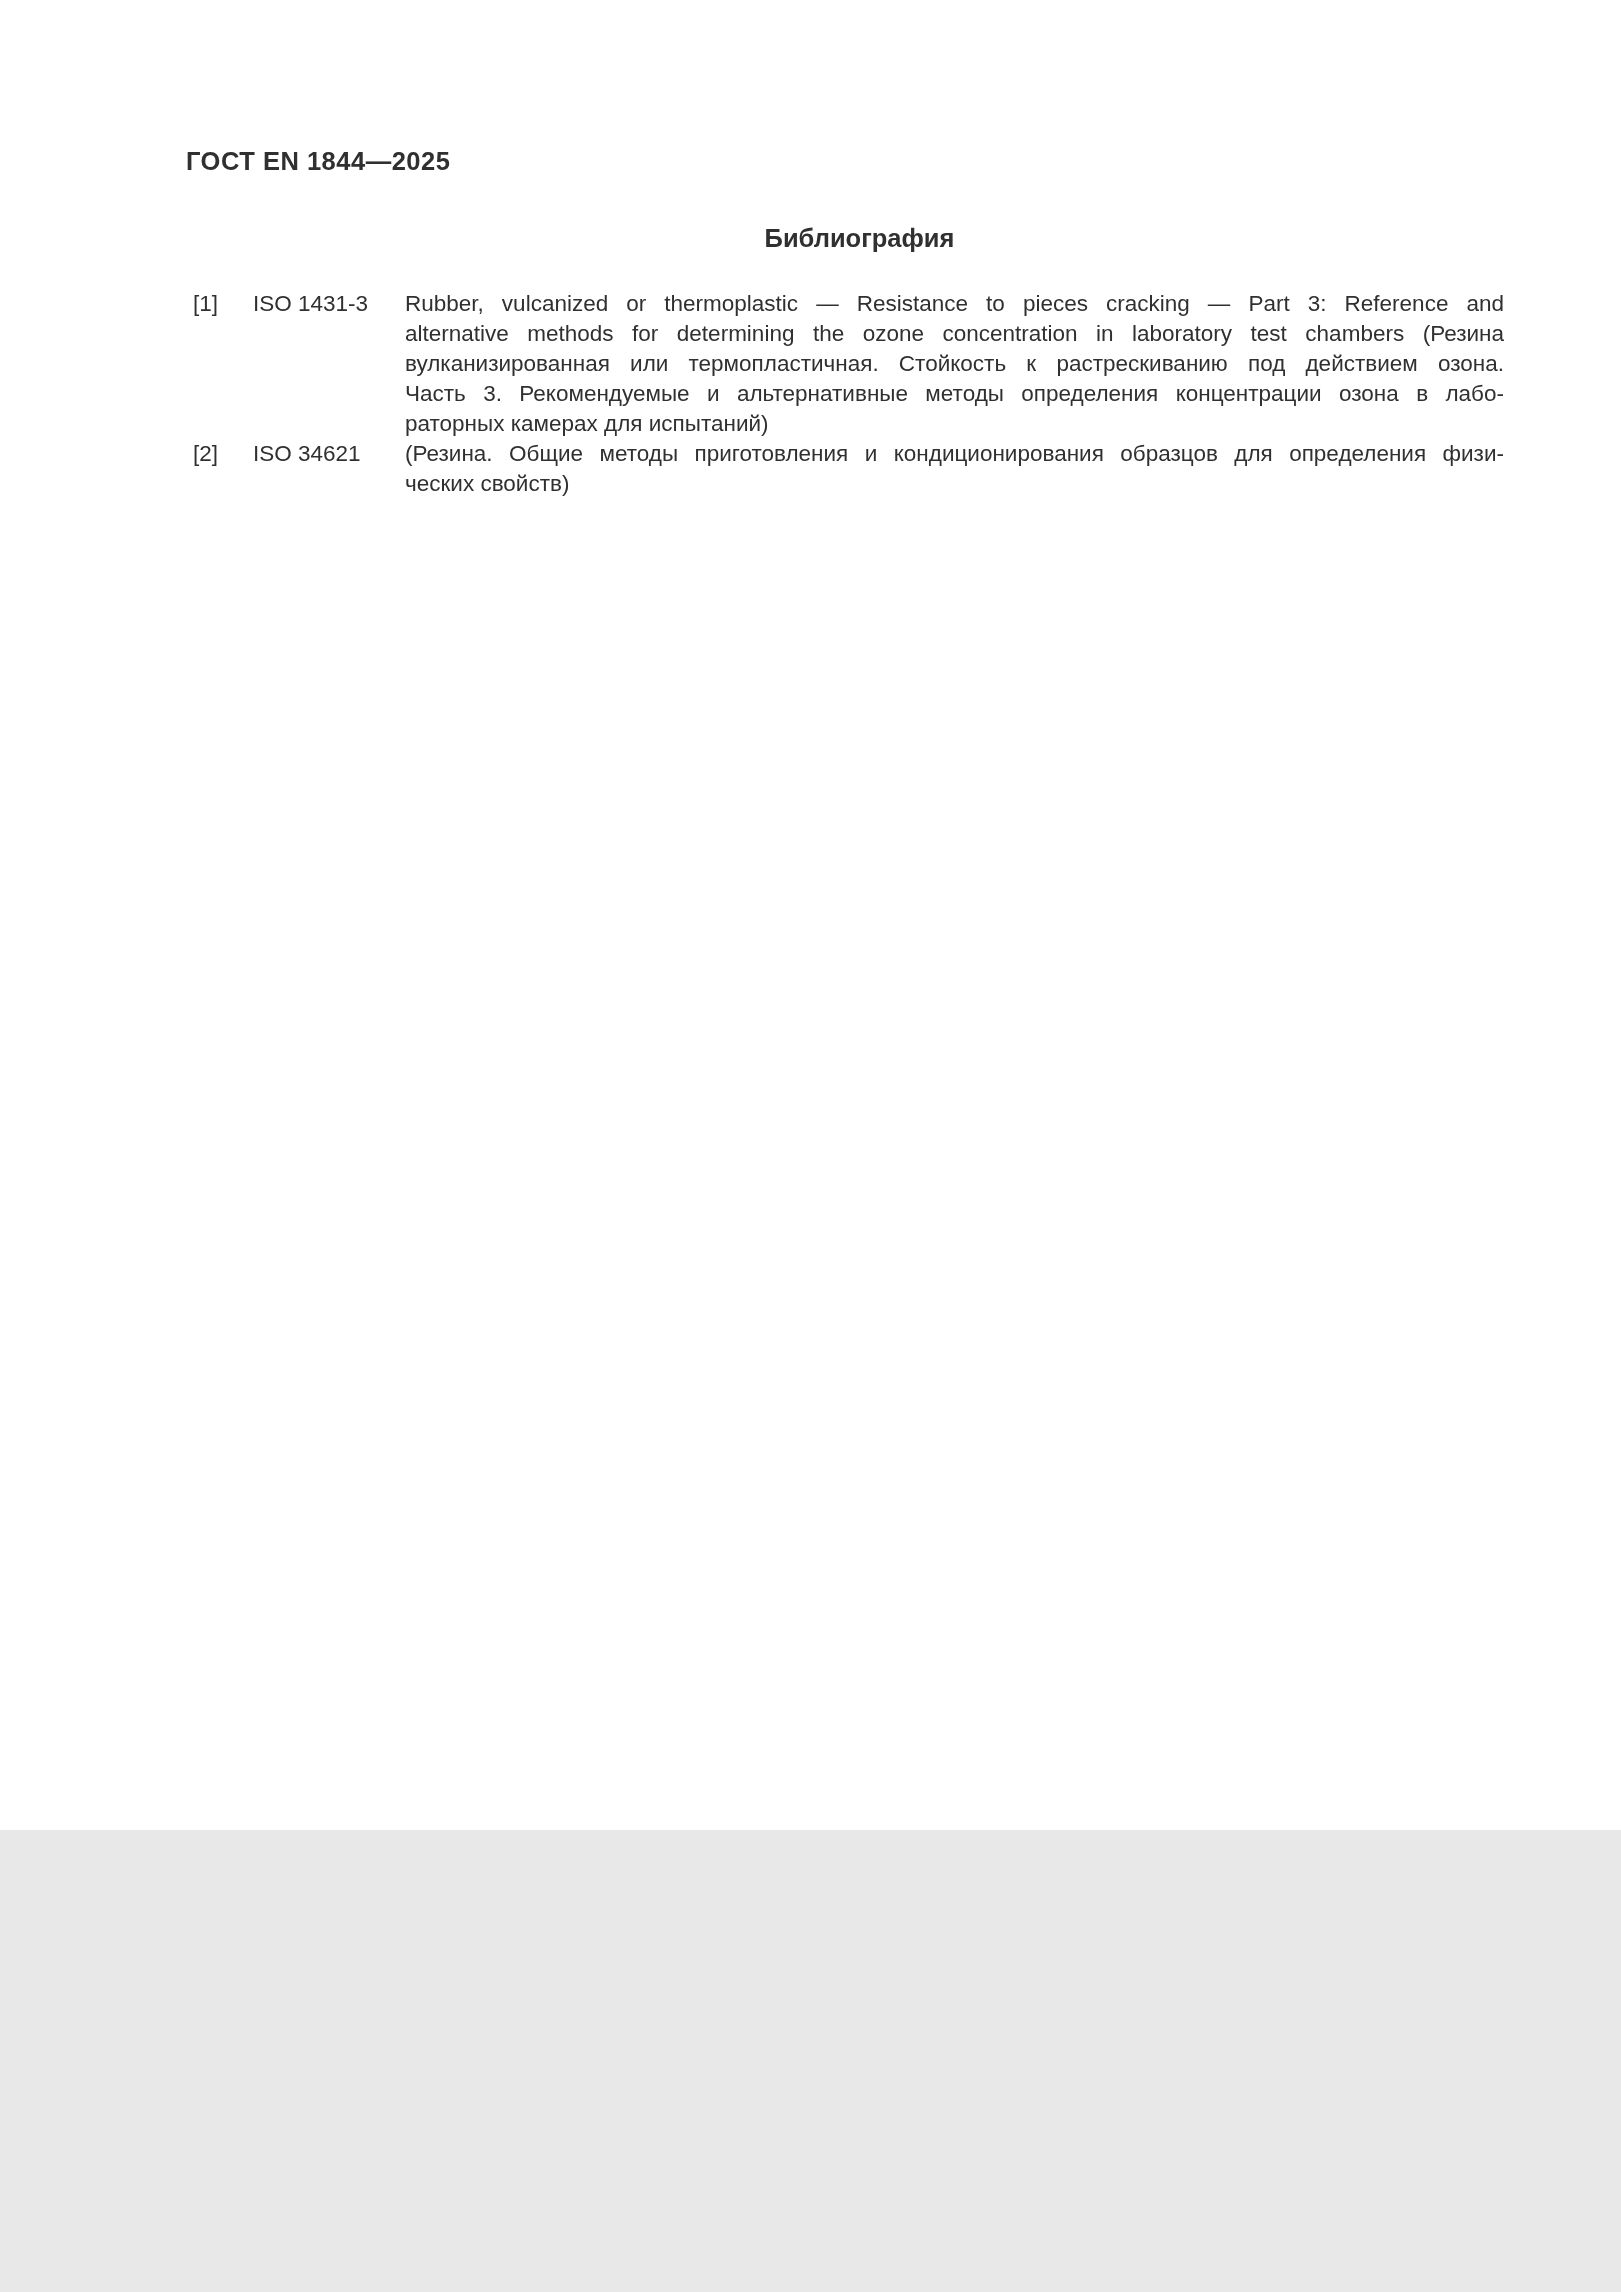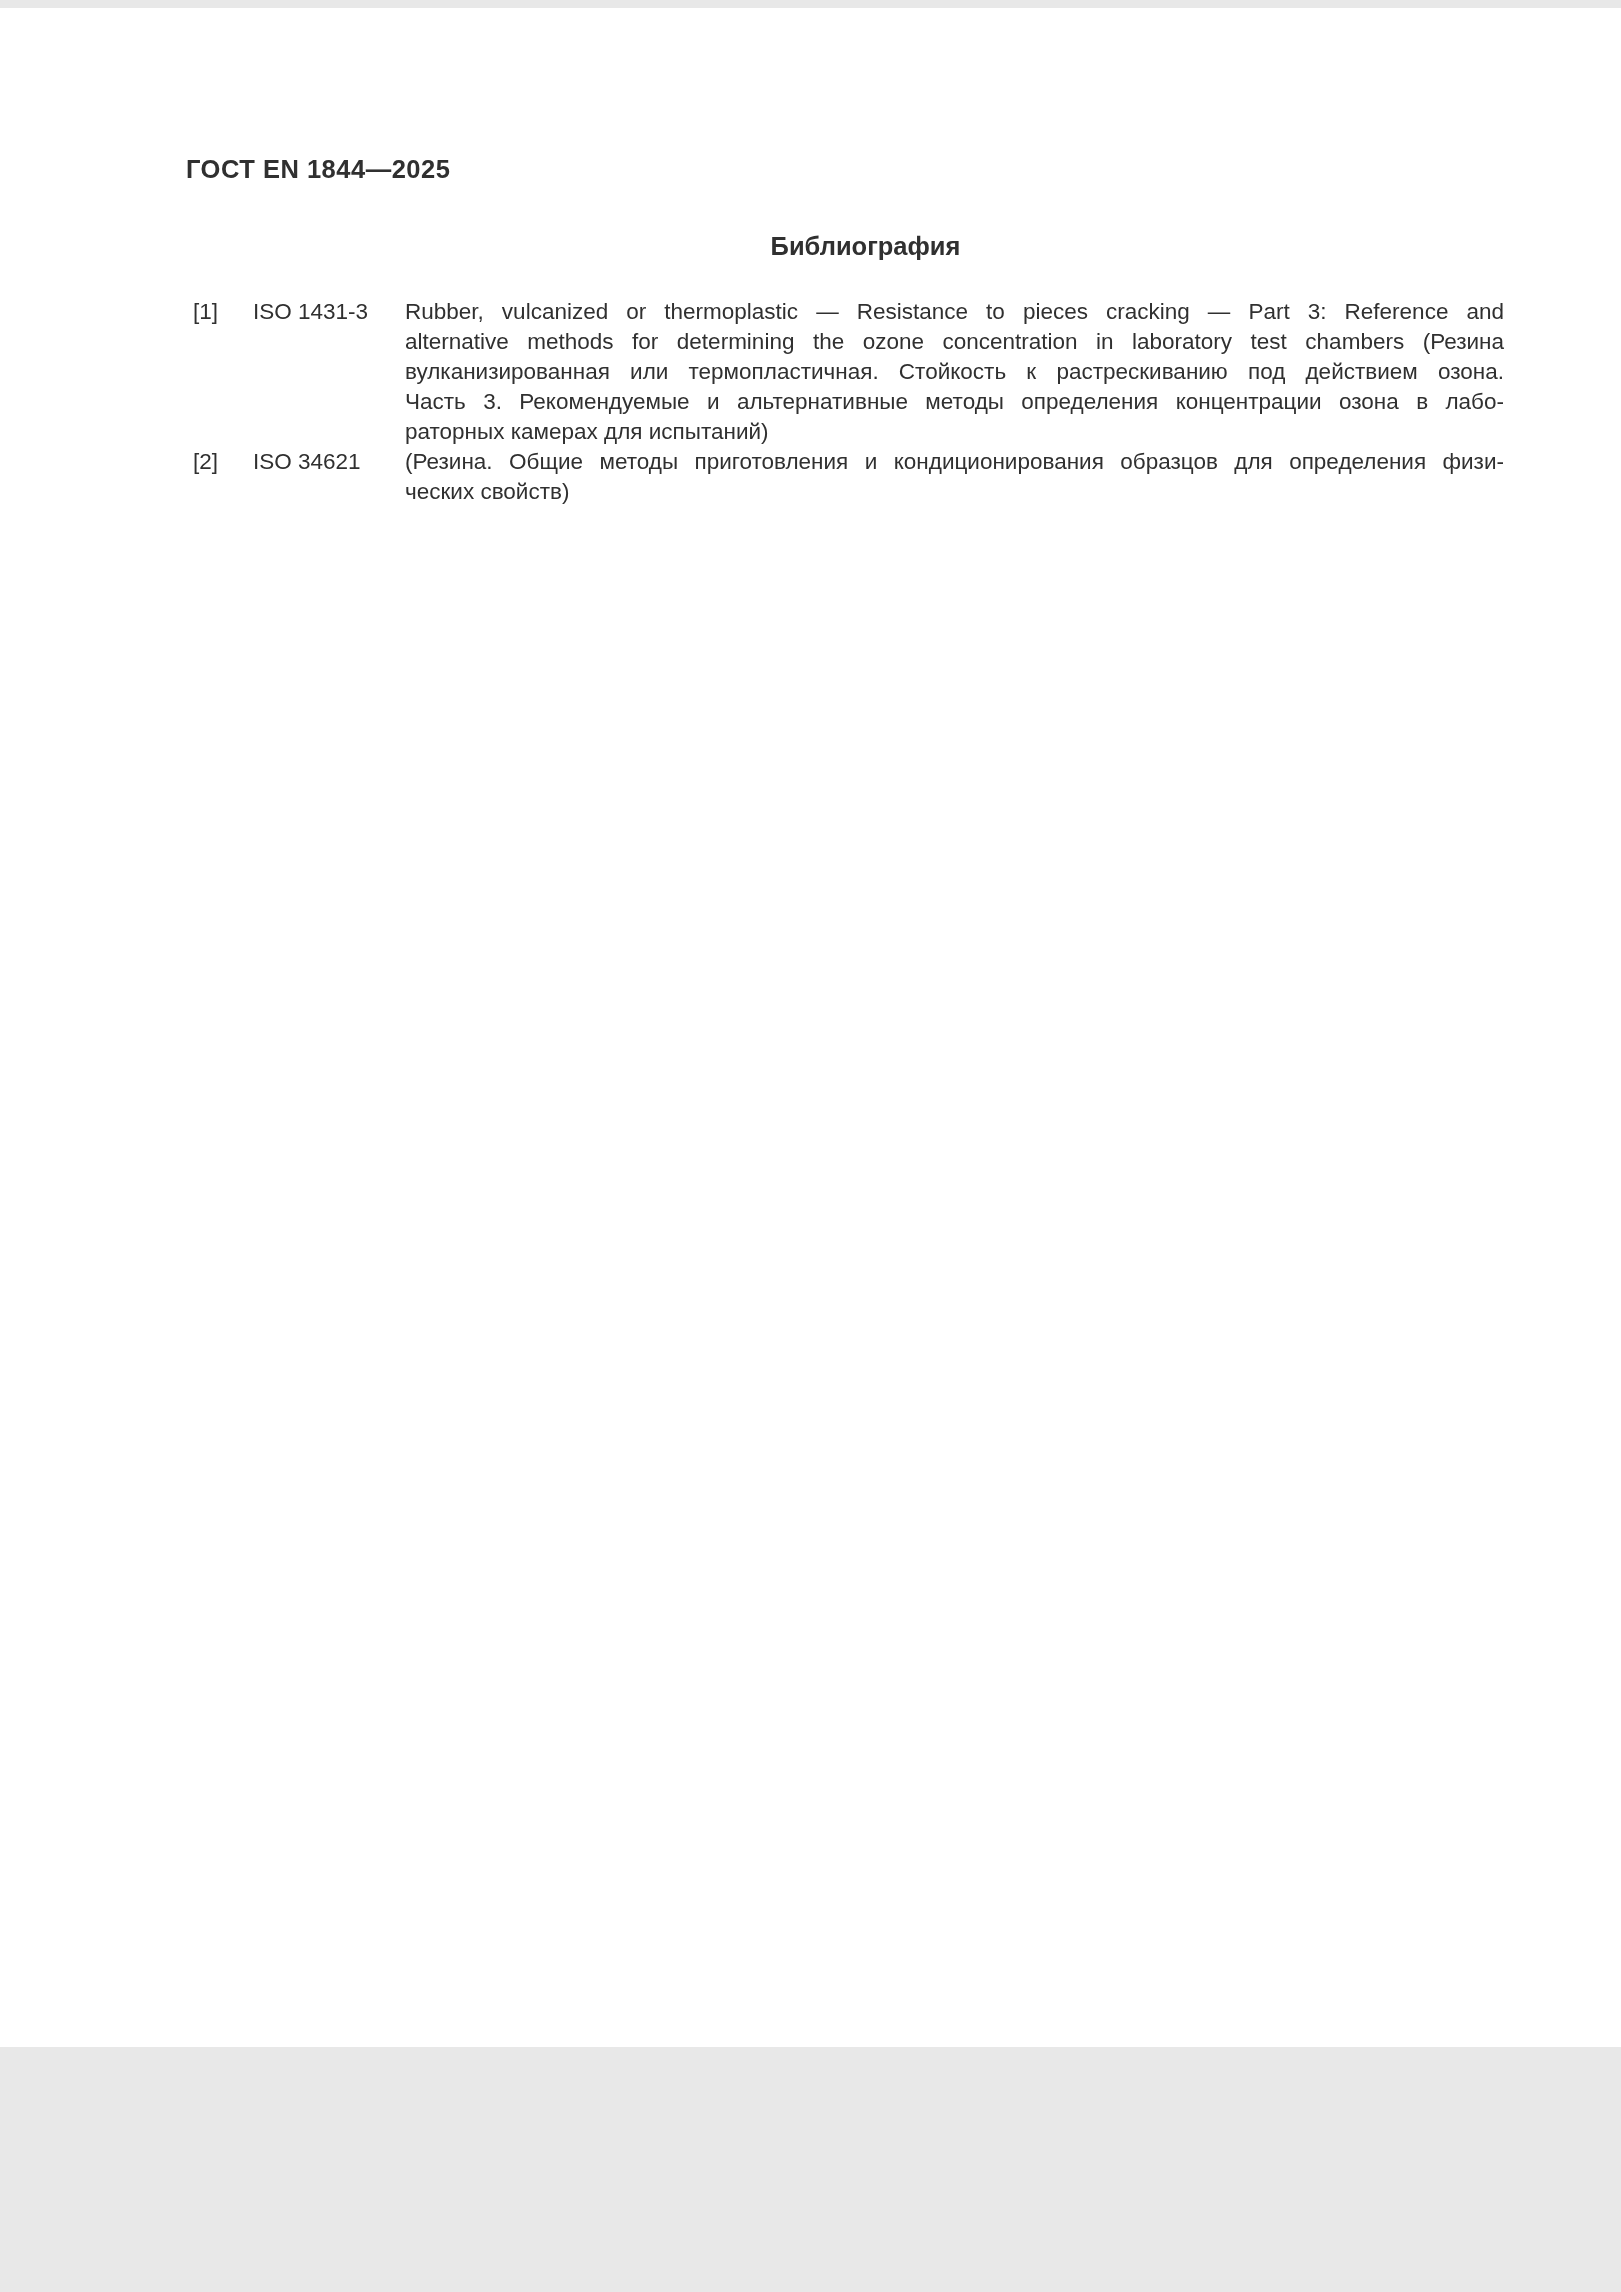--- a/index.html
+++ b/index.html
@@ -3,39 +3,39 @@
 <meta charset="utf-8">
 <style>
   html, body {
     margin: 0;
     padding: 0;
     background: #e8e8e8;
   }
   .page {
     position: relative;
     width: 1621px;
-    height: 2039px;
-    margin: 8px auto;
+    height: 1830px;
+    margin: 0 auto;
     background: #ffffff;
     font-family: "Liberation Sans", sans-serif;
     color: #303030;
     overflow: hidden;
   }
   .doc-header {
     position: absolute;
     left: 186px;
     top: 147px;
     font-size: 25.5px;
     font-weight: bold;
     letter-spacing: 0.5px;
     white-space: nowrap;
   }
   .doc-title {
     position: absolute;
-    left: 210px;
+    left: 204px;
     top: 224px;
     width: 1311px;
     text-align: center;
     font-size: 25.5px;
     font-weight: bold;
   }
   .bib-list {
     position: absolute;
     left: 193px;
     top: 289px;

